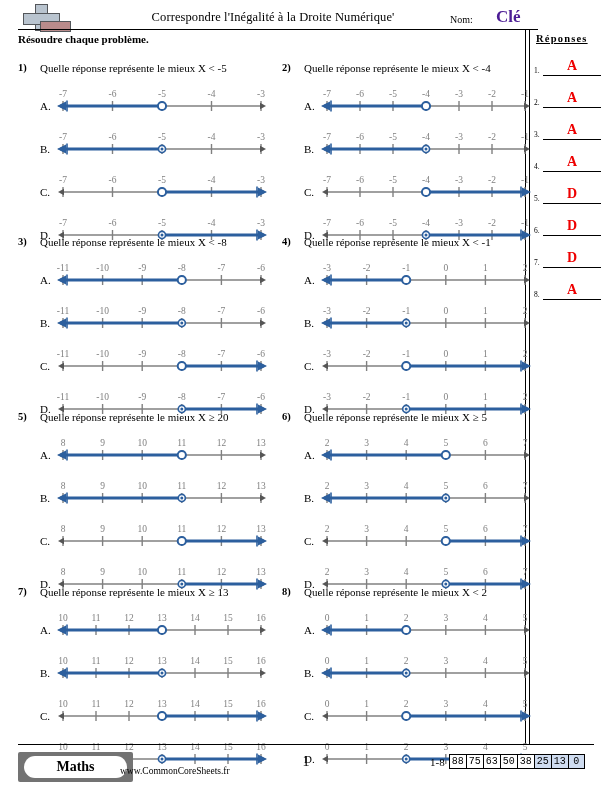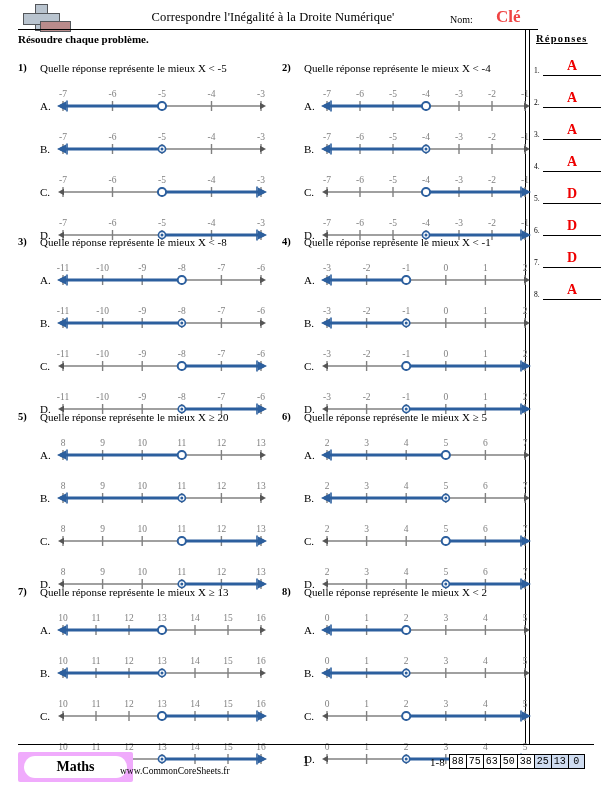--- a/index.html
+++ b/index.html
@@ -70,21 +70,21 @@
   #name-label {
     position: absolute;
     left: 432px; top: 8px;
     font-size: 10px;
   }
   #name-value {
     position: absolute;
     left: 478px; top: 1px;
     font-size: 17px;
     font-weight: bold;
-    color: #ef4444;
+    color: #4c1d95;
   }
   #rule-top {
     position: absolute;
     left: 18px; top: 29px;
     width: 520px;
     border-top: 1.6px solid #000;
   }
   #instructions {
     position: absolute;
     left: 18px; top: 33px;
@@ -183,21 +183,21 @@
   #footer-rule {
     position: absolute;
     left: 18px; top: 744px;
     width: 576px;
     border-top: 1.4px solid #000;
   }
   #brand {
     position: absolute;
     left: 18px; top: 752px;
     width: 115px; height: 30px;
-    background: #f0abfc;
+    background: #737373;
     border-radius: 2px;
   }
   #brand-pill {
     position: absolute;
     left: 6px; top: 4px;
     width: 103px; height: 22px;
     background: #fff;
     border-radius: 11px;
   }
   #brand-text {

